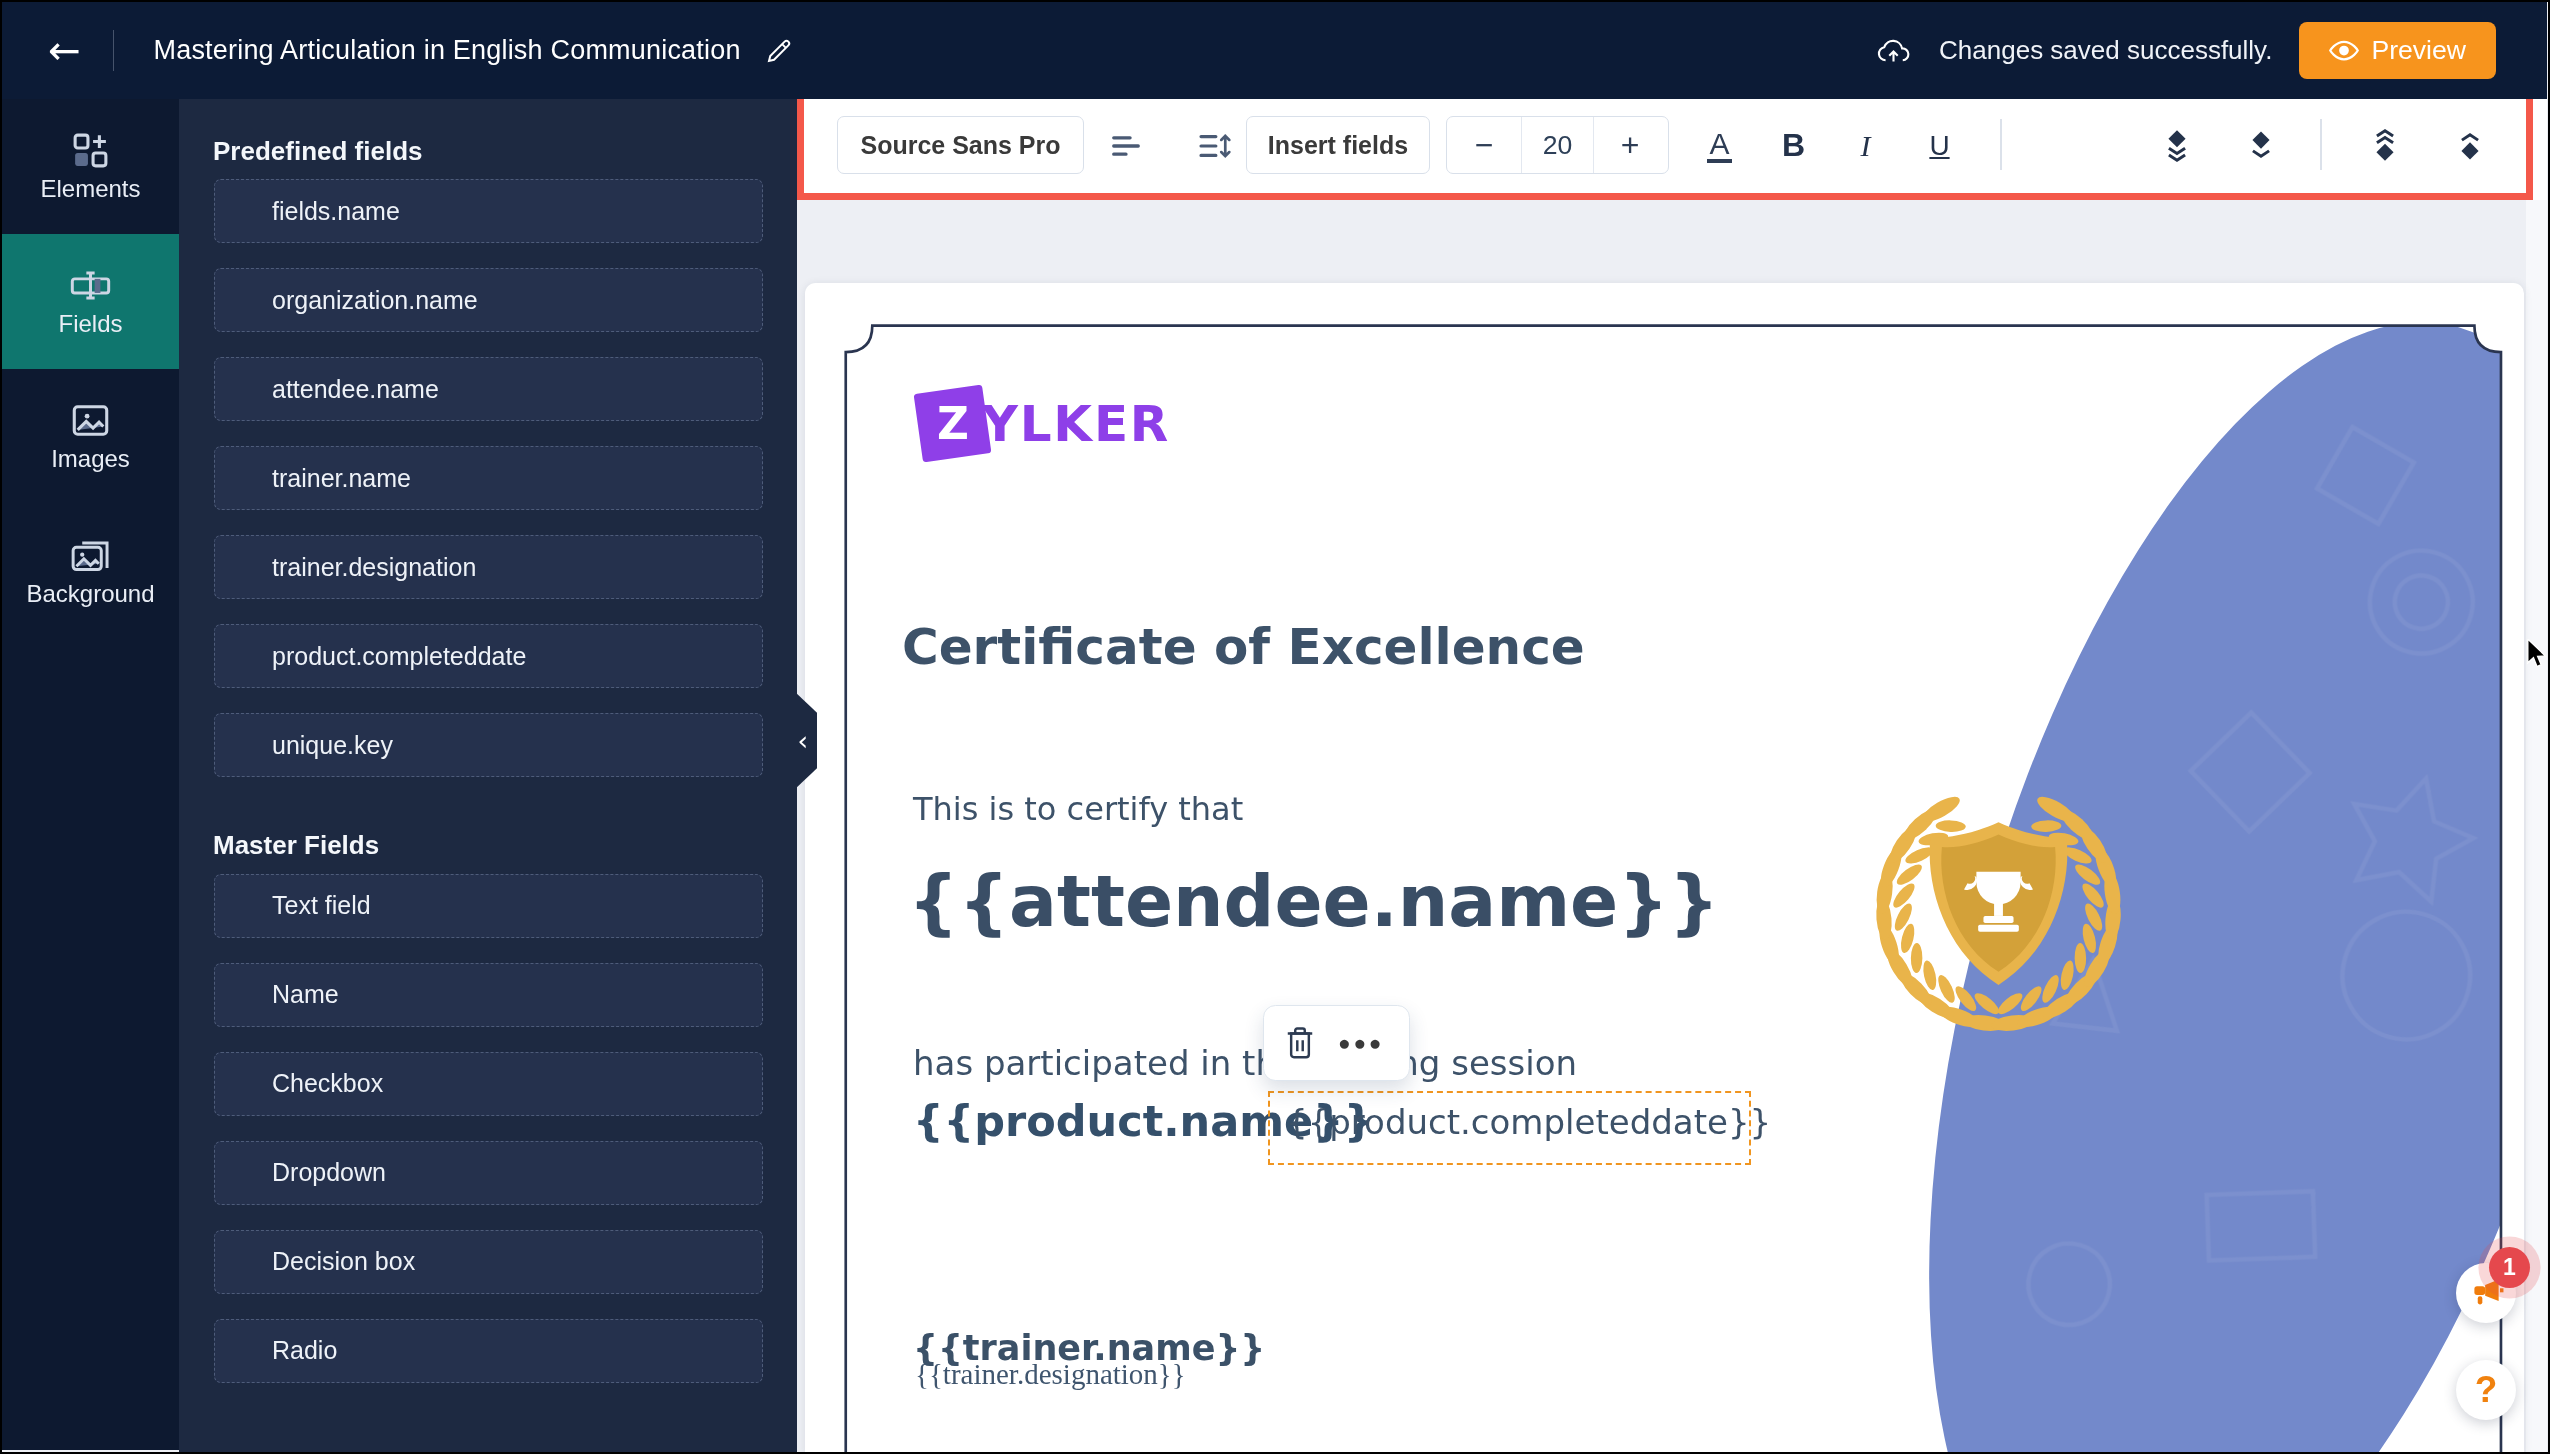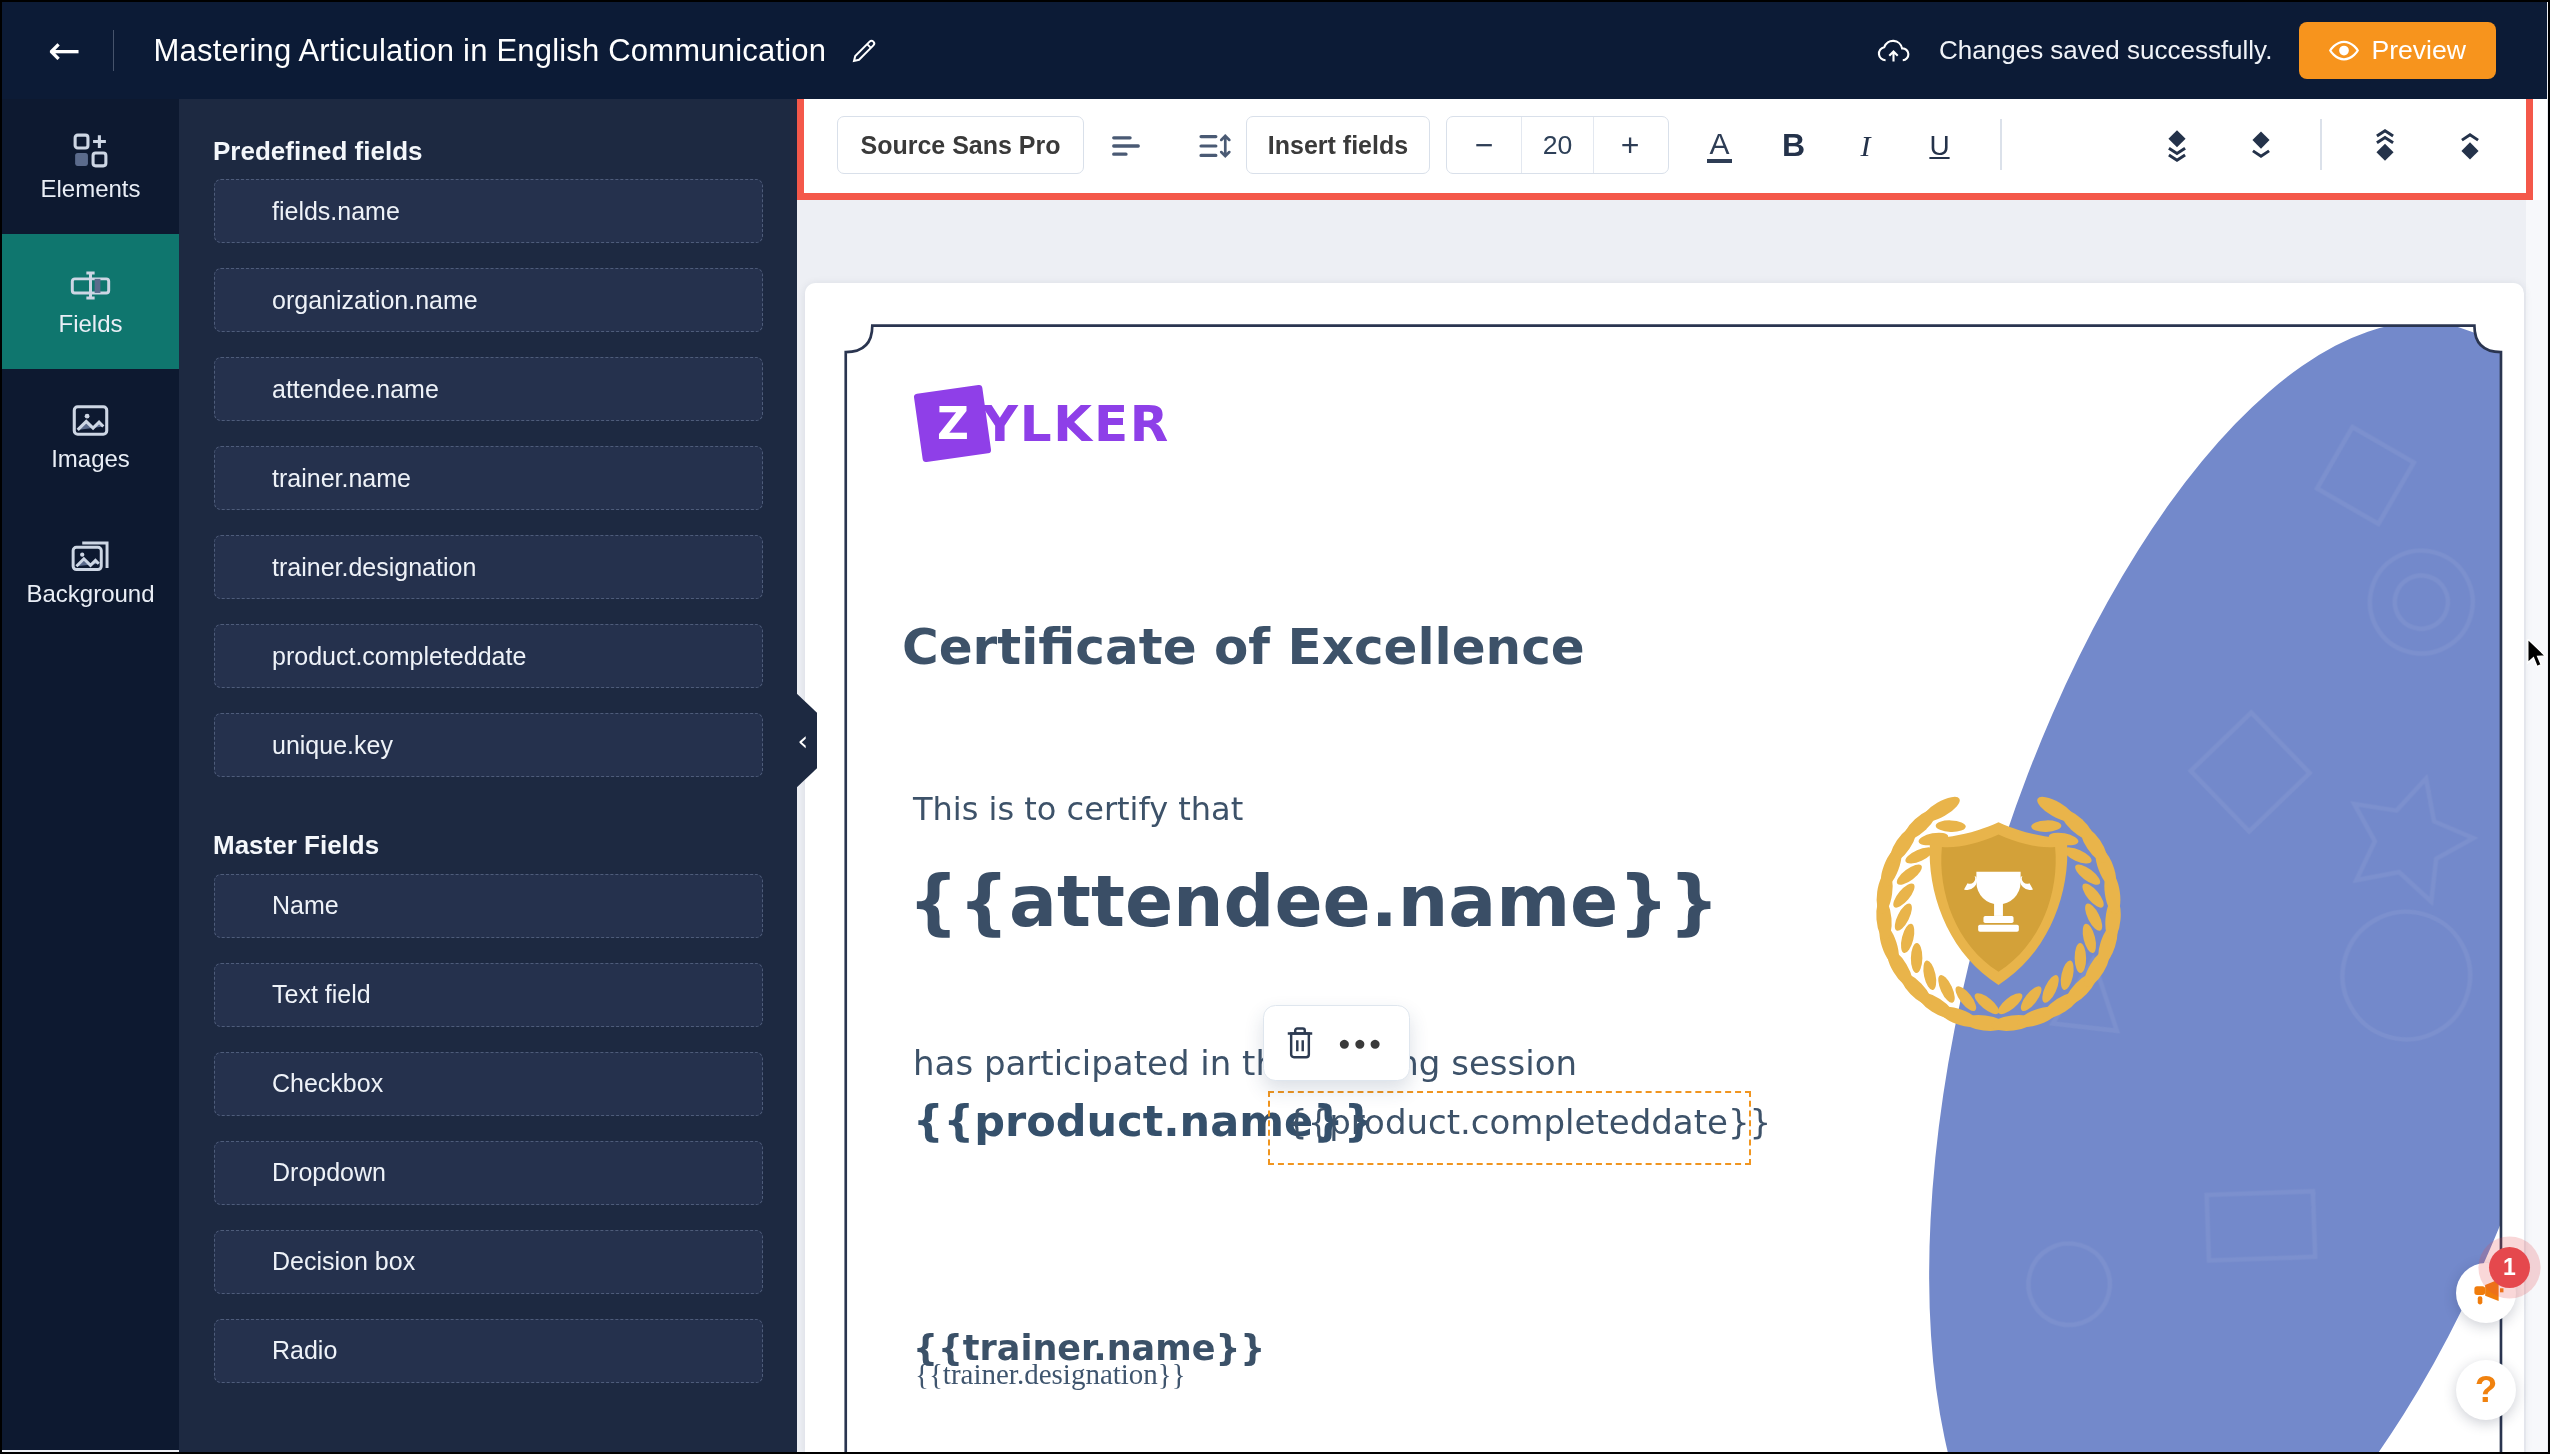--- a/index.html
+++ b/index.html
@@ -8,21 +8,21 @@
     position:relative; width:2550px; height:1454px;
     border:2.7px solid #000; background:#edeff4; overflow:hidden;
     font-family:"Liberation Sans", sans-serif;
   }
   
   .topbar{ position:absolute; left:0; top:0; width:2545px; height:97px;
     background:#0c1b36; display:flex; align-items:center; z-index:30; }
   .back-btn{ margin-left:46px; color:#fff; font-size:39px; cursor:pointer;
     font-family:"DejaVu Sans", sans-serif; line-height:1; }
   .tb-sep{ width:1.8px; height:41px; background:#46536b; margin:0 39px 0 32px; }
-  .doc-title{ color:#ffffff; font-size:31px; font-weight:500; letter-spacing:0.2px; }
+  .doc-title{ color:#ffffff; font-size:27px; font-weight:500; letter-spacing:0.2px; }
   .pencil{ margin-left:23px; }
   .topbar-right{ position:absolute; right:51px; top:0; height:97px;
     display:flex; align-items:center; gap:26.6px; }
   .status-text{ color:#f0f3f8; font-size:26px; }
   .preview-btn{ display:flex; align-items:center; gap:12.4px; background:#f7941d;
     color:#fff; font-size:26.6px; font-weight:500; height:57px; padding:0 30px;
     border-radius:8px; cursor:pointer; }
   
   .sidebar{ position:absolute; left:0; top:97px; width:177px; height:1351px;
     background:#0d1930; z-index:20; }
@@ -189,22 +189,22 @@
   <div class="panel">
     <div class="panel-heading">Predefined fields</div>
     <div class="pf-btn">fields.name</div>
     <div class="pf-btn">organization.name</div>
     <div class="pf-btn">attendee.name</div>
     <div class="pf-btn">trainer.name</div>
     <div class="pf-btn">trainer.designation</div>
     <div class="pf-btn">product.completeddate</div>
     <div class="pf-btn">unique.key</div>
     <div class="panel-heading second">Master Fields</div>
+    <div class="pf-btn">Text field</div>
     <div class="pf-btn">Name</div>
-    <div class="pf-btn">Text field</div>
     <div class="pf-btn">Checkbox</div>
     <div class="pf-btn">Dropdown</div>
     <div class="pf-btn">Decision box</div>
     <div class="pf-btn">Radio</div>
     <div class="collapse-tab">
       <span>‹</span>
     </div>
   </div>
 
   <div class="content">

